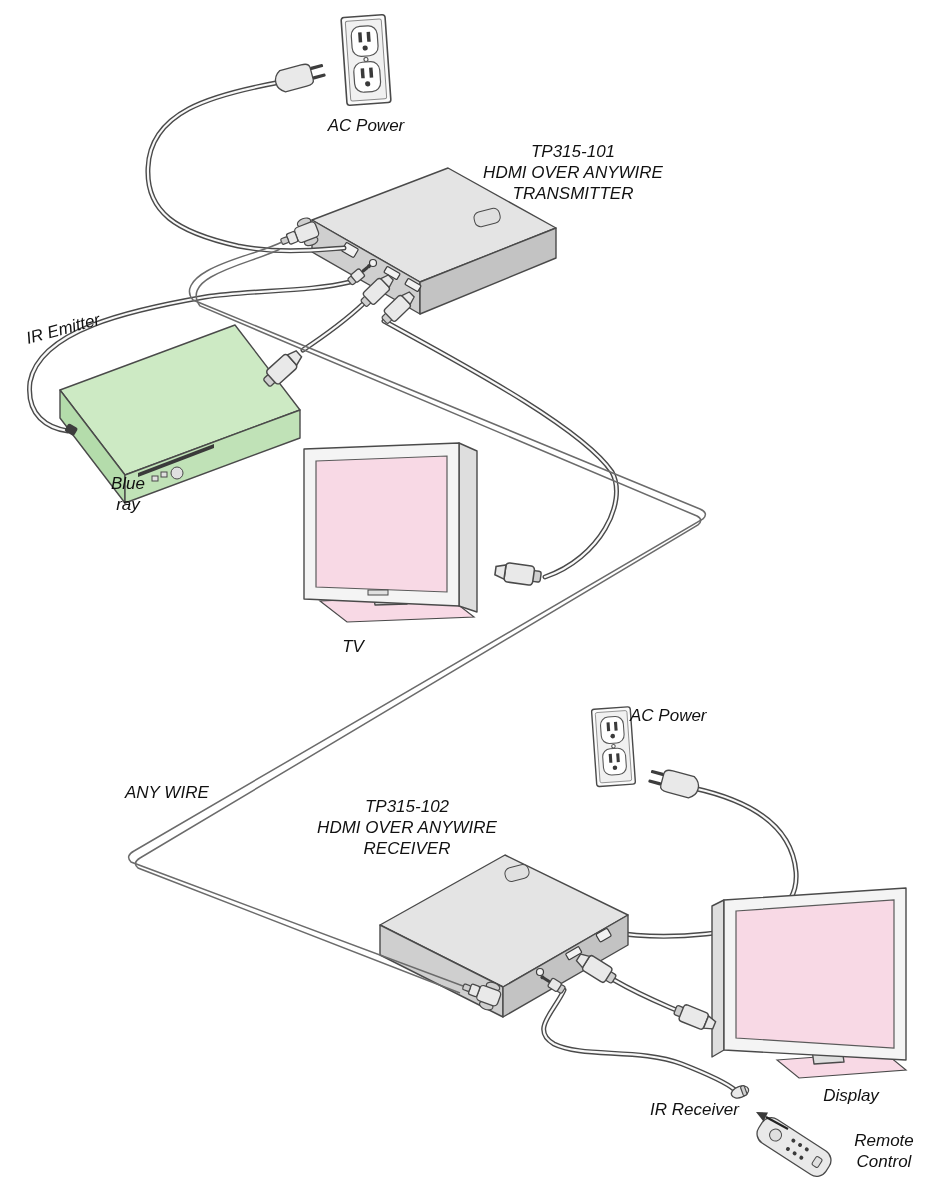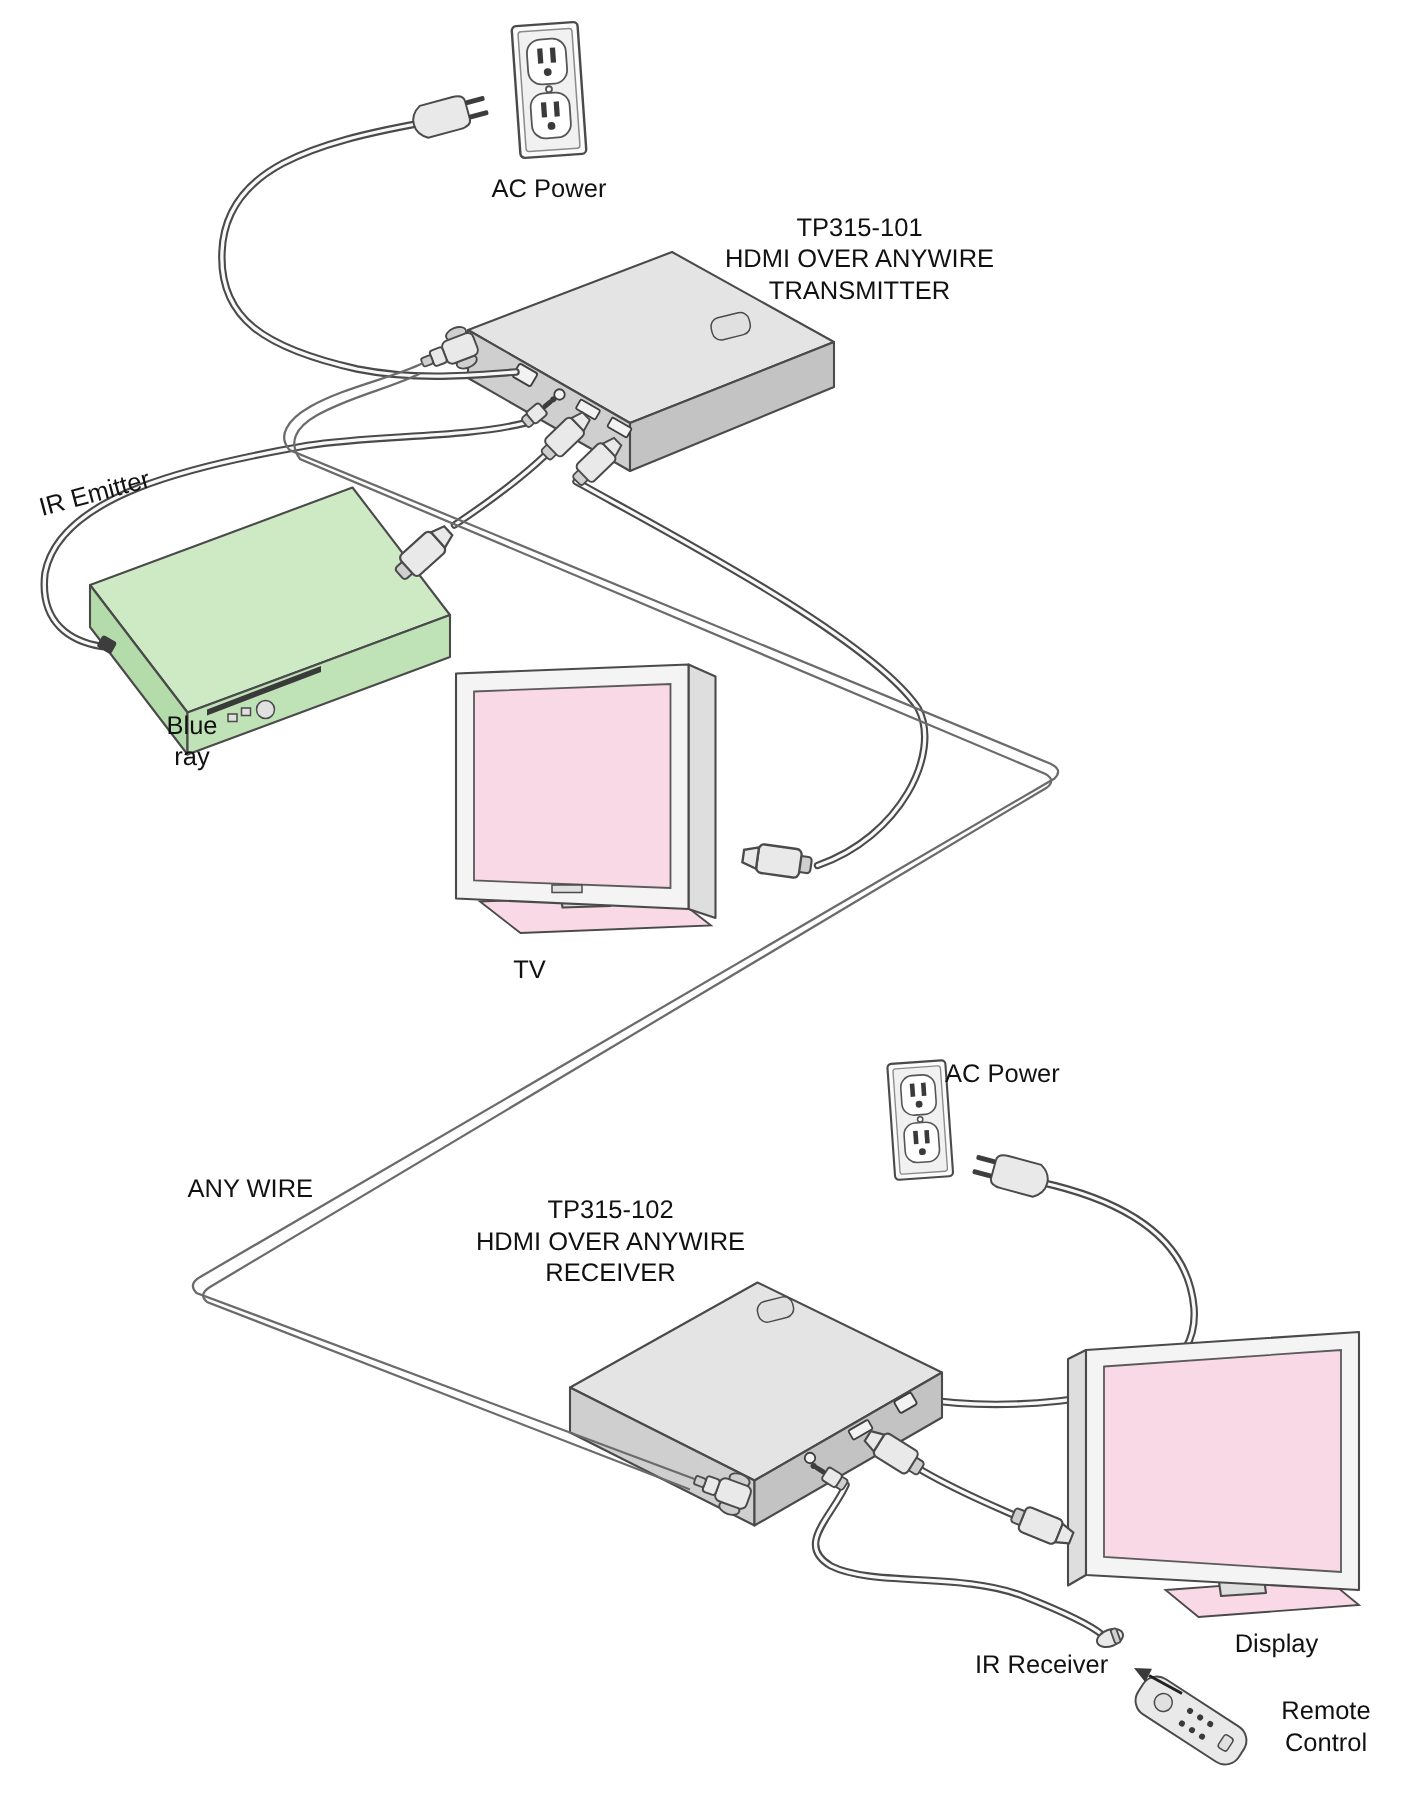--- a/index.html
+++ b/index.html
@@ -1,16 +1,16 @@
 <!DOCTYPE html>
 <html><head>
 <meta charset="utf-8">
 <style>
   html,body{margin:0;padding:0;background:#ffffff;}
-  .stage{position:relative;width:938px;height:1200px;background:#fff;overflow:hidden;}
+  .stage{position:relative;width:938px;height:1200px;background:#fff;overflow:hidden;font-style:italic;}
   svg{display:block;}
   text.lbl{font-family:"Liberation Sans",sans-serif;font-size:17px;fill:#111;}
   .face-top{fill:#e4e4e4;stroke:#4a4a4a;stroke-width:1.4;stroke-linejoin:round;}
   .face-left{fill:#cfcfcf;stroke:#4a4a4a;stroke-width:1.4;stroke-linejoin:round;}
   .face-right{fill:#c3c3c3;stroke:#4a4a4a;stroke-width:1.4;stroke-linejoin:round;}
   .green-top{fill:#cdeac4;stroke:#4a4a4a;stroke-width:1.4;stroke-linejoin:round;}
   .green-left{fill:#b4dcab;stroke:#4a4a4a;stroke-width:1.4;stroke-linejoin:round;}
   .green-front{fill:#c0e2b7;stroke:#4a4a4a;stroke-width:1.4;stroke-linejoin:round;}
   .bezel{fill:#f4f4f4;stroke:#4a4a4a;stroke-width:1.4;stroke-linejoin:round;}
   .bezel-side{fill:#dedede;stroke:#4a4a4a;stroke-width:1.4;stroke-linejoin:round;}

